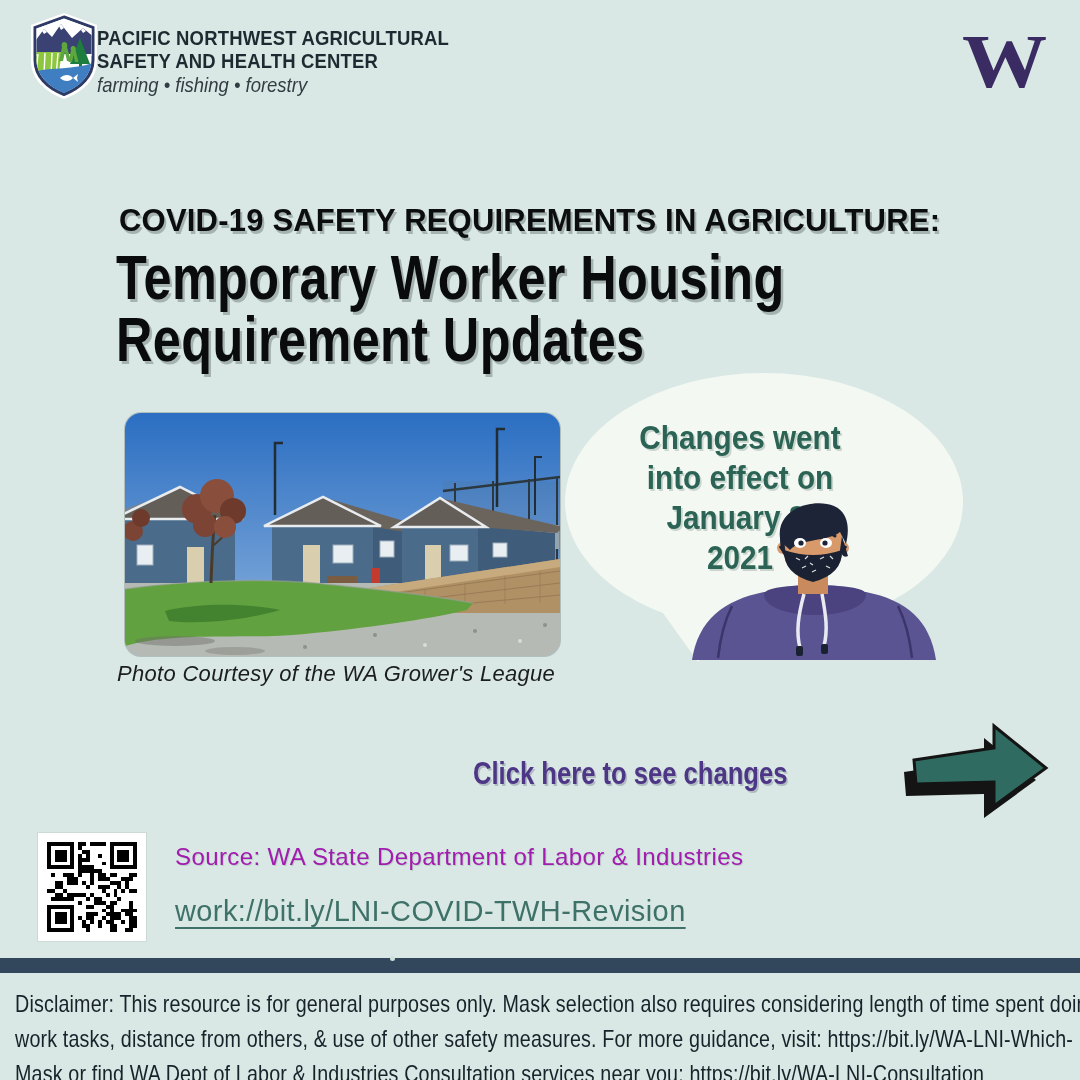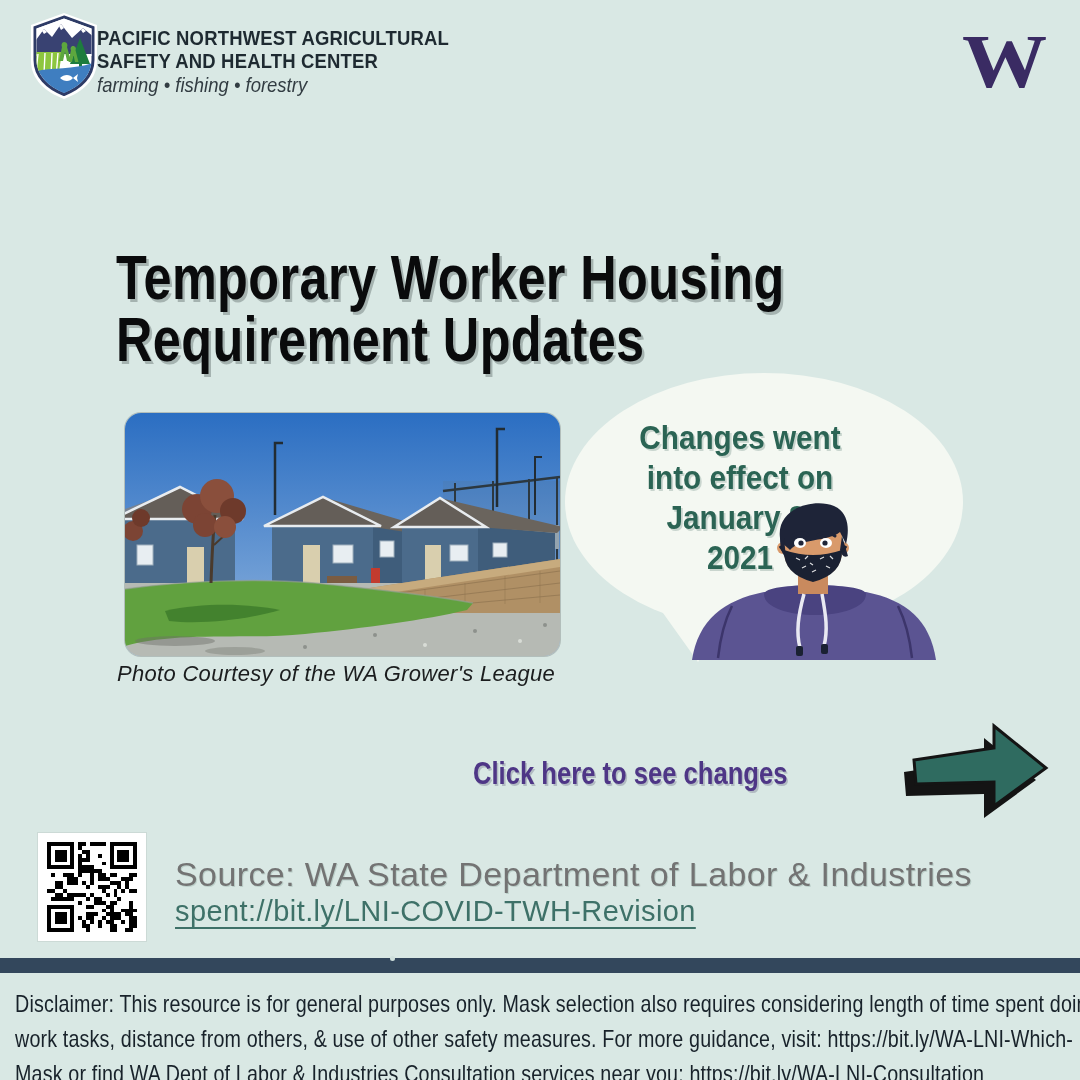--- a/index.html
+++ b/index.html
@@ -54,22 +54,22 @@
     white-space:nowrap;transform:scaleX(.80);transform-origin:left top;
     text-shadow:2px 2px 0 rgba(60,50,90,.25);cursor:pointer;
   }
   .cta-arrow{position:absolute;left:898px;top:716px;cursor:pointer;}
   
   .qr-wrap{
     position:absolute;left:38px;top:833px;width:90px;height:90px;background:#ffffff;
     padding:9px;box-shadow:0 0 0 1px rgba(0,0,0,.06);
   }
   .source-text{
-    position:absolute;left:175px;top:843px;font-size:34px;color:#737373;white-space:nowrap;
-    letter-spacing:.4px;text-shadow:1px 1px 0 rgba(120,150,140,.3);margin-top:12px;
+    position:absolute;left:175px;top:843px;font-size:24px;color:#a21caf;white-space:nowrap;
+    letter-spacing:.4px;text-shadow:1px 1px 0 rgba(120,150,140,.3);
   }
   .source-link{
     position:absolute;left:175px;top:895px;font-size:29px;color:#3e7168;white-space:nowrap;
     text-decoration:underline;text-underline-offset:6px;letter-spacing:.4px;cursor:pointer;
   }
   
   .divider-bar{position:absolute;left:0;top:958px;width:1080px;height:15px;background:#33475c;}
   .bar-notch{position:absolute;left:390px;top:956px;width:5px;height:5px;border-radius:50%;background:#cfe0dc;}
   .disclaimer{
     position:absolute;left:15px;top:986px;transform:scaleX(.82);transform-origin:left top;
@@ -103,20 +103,21 @@
   </svg>
 
   <div class="org-text">
     <div class="org-line">PACIFIC NORTHWEST AGRICULTURAL</div>
     <div class="org-line">SAFETY AND HEALTH CENTER</div>
     <div class="org-tagline">farming • fishing • forestry</div>
   </div>
 
   <div class="uw-w">W</div>
 
+  <div class="eyebrow">COVID-19 SAFETY REQUIREMENTS IN AGRICULTURE:</div>
   <div class="main-title">
     <div>Temporary Worker Housing</div>
     <div>Requirement Updates</div>
   </div>
 
   <div class="photo-card">
     <svg viewBox="0 0 435 243" width="435" height="243">
       <defs>
         <linearGradient id="sky" x1="0" y1="0" x2="0" y2="1">
           <stop offset="0" stop-color="#2b6ec2"></stop>
@@ -410,21 +411,21 @@
         <rect x="2" y="2" width="3" height="3" fill="#000"></rect>
         <rect x="16" y="0" width="7" height="7" fill="#000"></rect>
         <rect x="17" y="1" width="5" height="5" fill="#fff"></rect>
         <rect x="18" y="2" width="3" height="3" fill="#000"></rect>
         <rect x="0" y="16" width="7" height="7" fill="#000"></rect>
         <rect x="1" y="17" width="5" height="5" fill="#fff"></rect>
         <rect x="2" y="18" width="3" height="3" fill="#000"></rect>
       </svg>
   </div>
   <div class="source-text">Source: WA State Department of Labor &amp; Industries</div>
-  <div class="source-link">spent://bit.ly/LNI-COVID-TWH-Revision</div>
+  <div class="source-link">work://bit.ly/LNI-COVID-TWH-Revision</div>
 
   <div class="divider-bar"></div>
   <div class="bar-notch"></div>
 
   <div class="disclaimer">
     <div>Disclaimer: This resource is for general purposes only. Mask selection also requires considering length of time spent doing</div>
     <div>work tasks, distance from others, &amp; use of other safety measures. For more guidance, visit: https://bit.ly/WA-LNI-Which-</div>
     <div>Mask or find WA Dept of Labor &amp; Industries Consultation services near you: https://bit.ly/WA-LNI-Consultation</div>
   </div>
 

